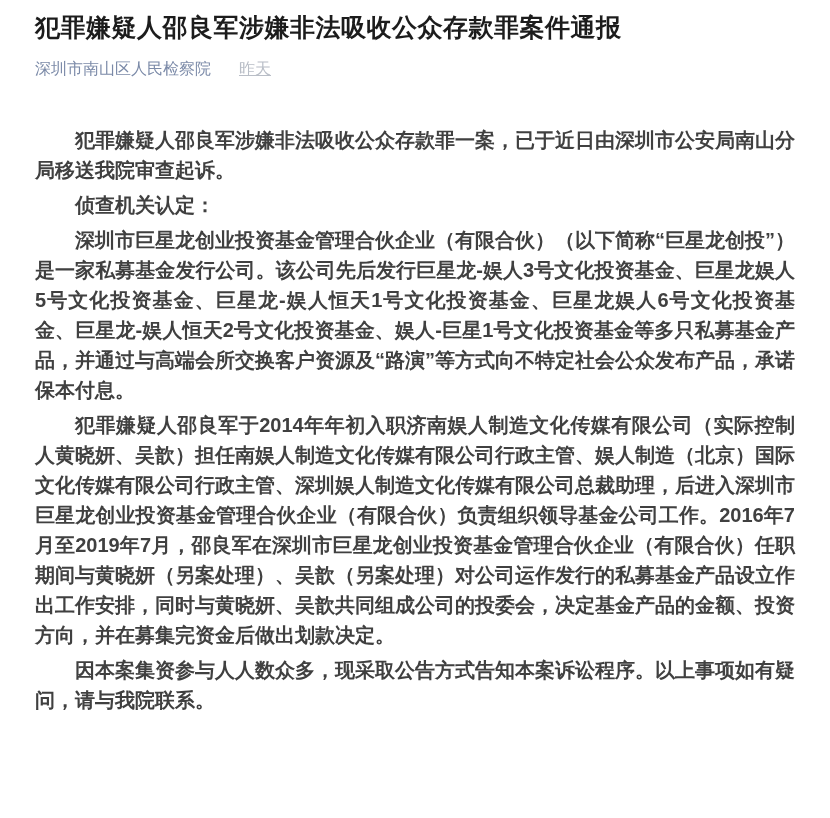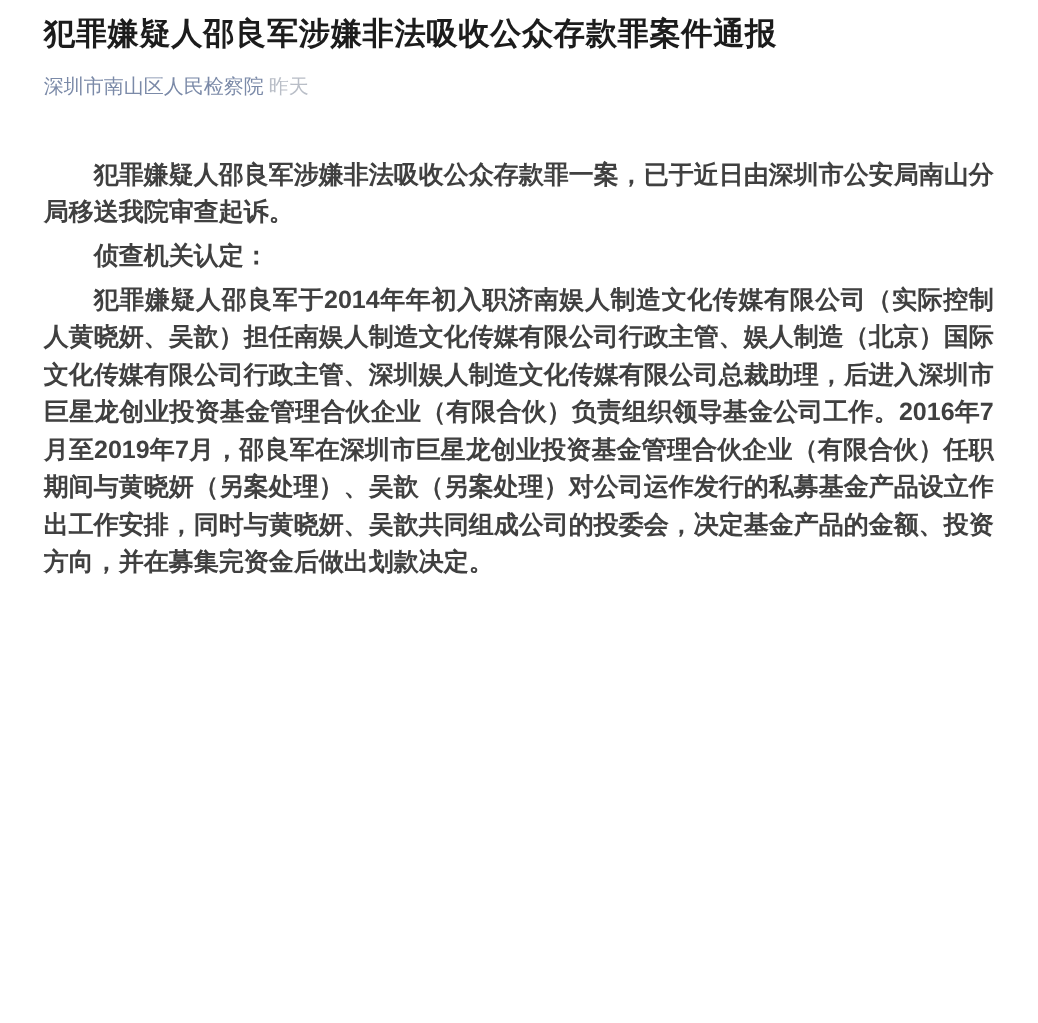--- a/index.html
+++ b/index.html
@@ -28,21 +28,22 @@
     align-items: flex-start;
     font-size: 16px;
   }
   .account-name {
     color: #7b8aa8;
     cursor: pointer;
     text-decoration: none;
   }
   .publish-time {
     color: #b9bec7;
-    margin-left: 4px;
+    margin-left: 28px;
+    text-decoration: underline;
   }
   .article-body {
     margin-top: 45px;
     font-size: 20px;
     line-height: 30px;
     color: #404040;
     text-align: justify;
   }
   .article-body p {
     text-indent: 2em;
@@ -59,16 +60,18 @@
   <h1 class="article-title">犯罪嫌疑人邵良军涉嫌非法吸收公众存款罪案件通报</h1>
 
   <div class="byline">
     <span class="account-name">深圳市南山区人民检察院</span>
     <span class="publish-time">昨天</span>
   </div>
 
   <div class="article-body">
     <p>犯罪嫌疑人邵良军涉嫌非法吸收公众存款罪一案，已于近日由深圳市公安局南山分局移送我院审查起诉。</p>
     <p>侦查机关认定：</p>
+    <p>深圳市巨星龙创业投资基金管理合伙企业（有限合伙）（以下简称“巨星龙创投”）是一家私募基金发行公司。该公司先后发行巨星龙-娱人3号文化投资基金、巨星龙娱人5号文化投资基金、巨星龙-娱人恒天1号文化投资基金、巨星龙娱人6号文化投资基金、巨星龙-娱人恒天2号文化投资基金、娱人-巨星1号文化投资基金等多只私募基金产品，并通过与高端会所交换客户资源及“路演”等方式向不特定社会公众发布产品，承诺保本付息。</p>
     <p>犯罪嫌疑人邵良军于2014年年初入职济南娱人制造文化传媒有限公司（实际控制人黄晓妍、吴歆）担任南娱人制造文化传媒有限公司行政主管、娱人制造（北京）国际文化传媒有限公司行政主管、深圳娱人制造文化传媒有限公司总裁助理，后进入深圳市巨星龙创业投资基金管理合伙企业（有限合伙）负责组织领导基金公司工作。2016年7月至2019年7月，邵良军在深圳市巨星龙创业投资基金管理合伙企业（有限合伙）任职期间与黄晓妍（另案处理）、吴歆（另案处理）对公司运作发行的私募基金产品设立作出工作安排，同时与黄晓妍、吴歆共同组成公司的投委会，决定基金产品的金额、投资方向，并在募集完资金后做出划款决定。</p>
+    <p>因本案集资参与人人数众多，现采取公告方式告知本案诉讼程序。以上事项如有疑问，请与我院联系。</p>
   </div>
 
 </div>
 
 </body></html>

